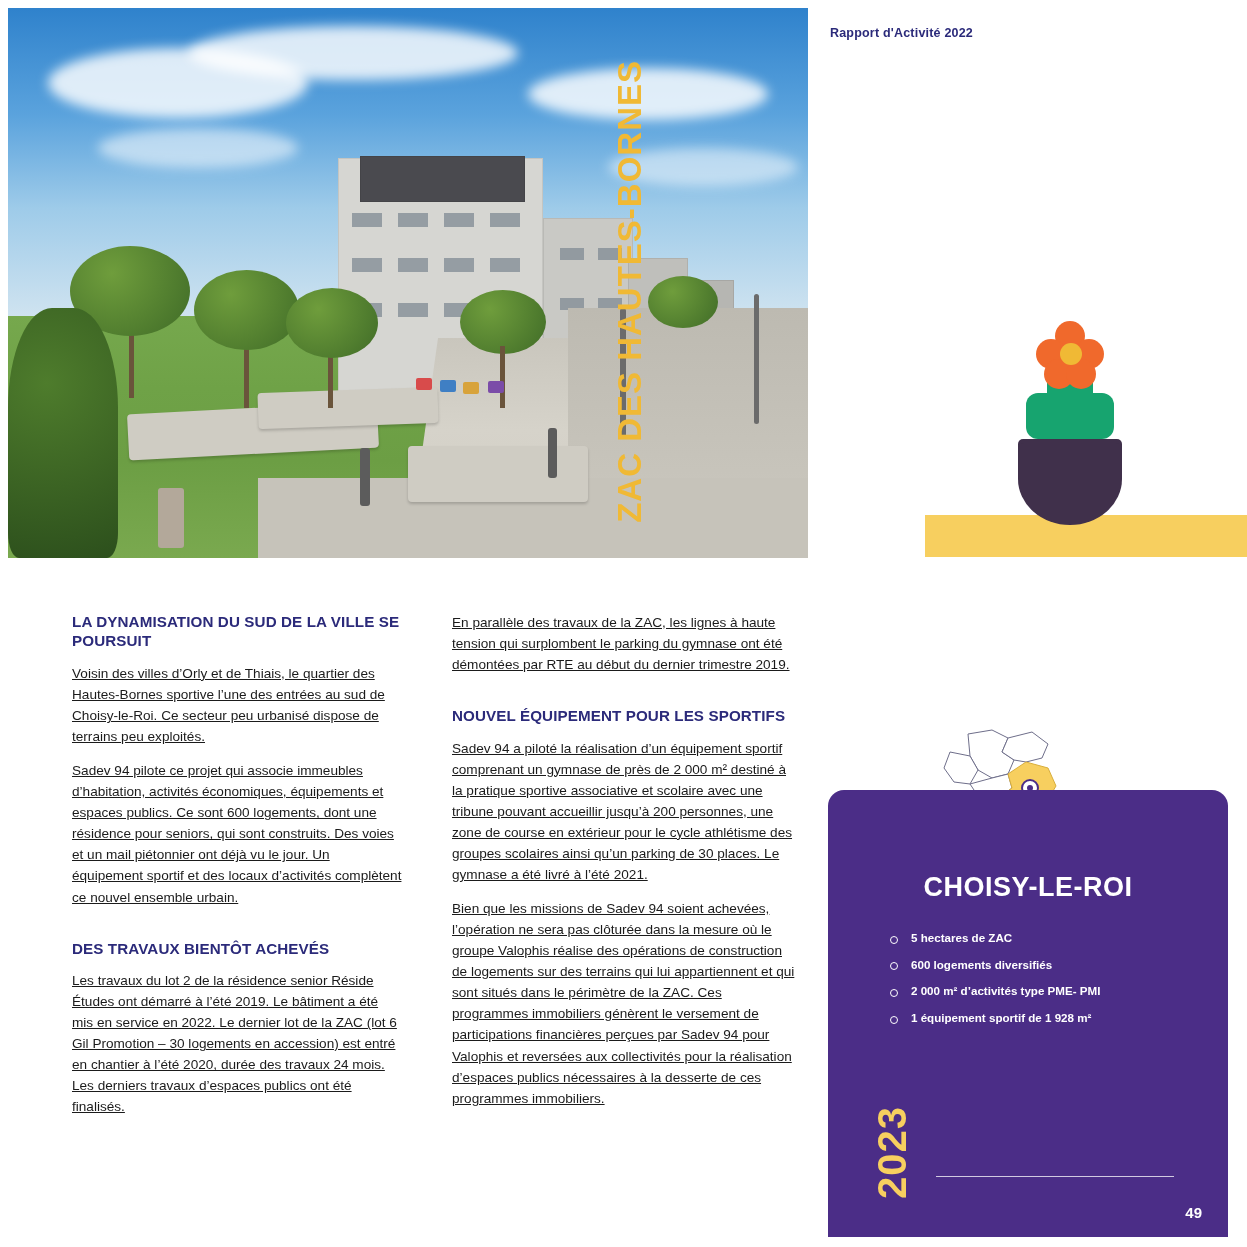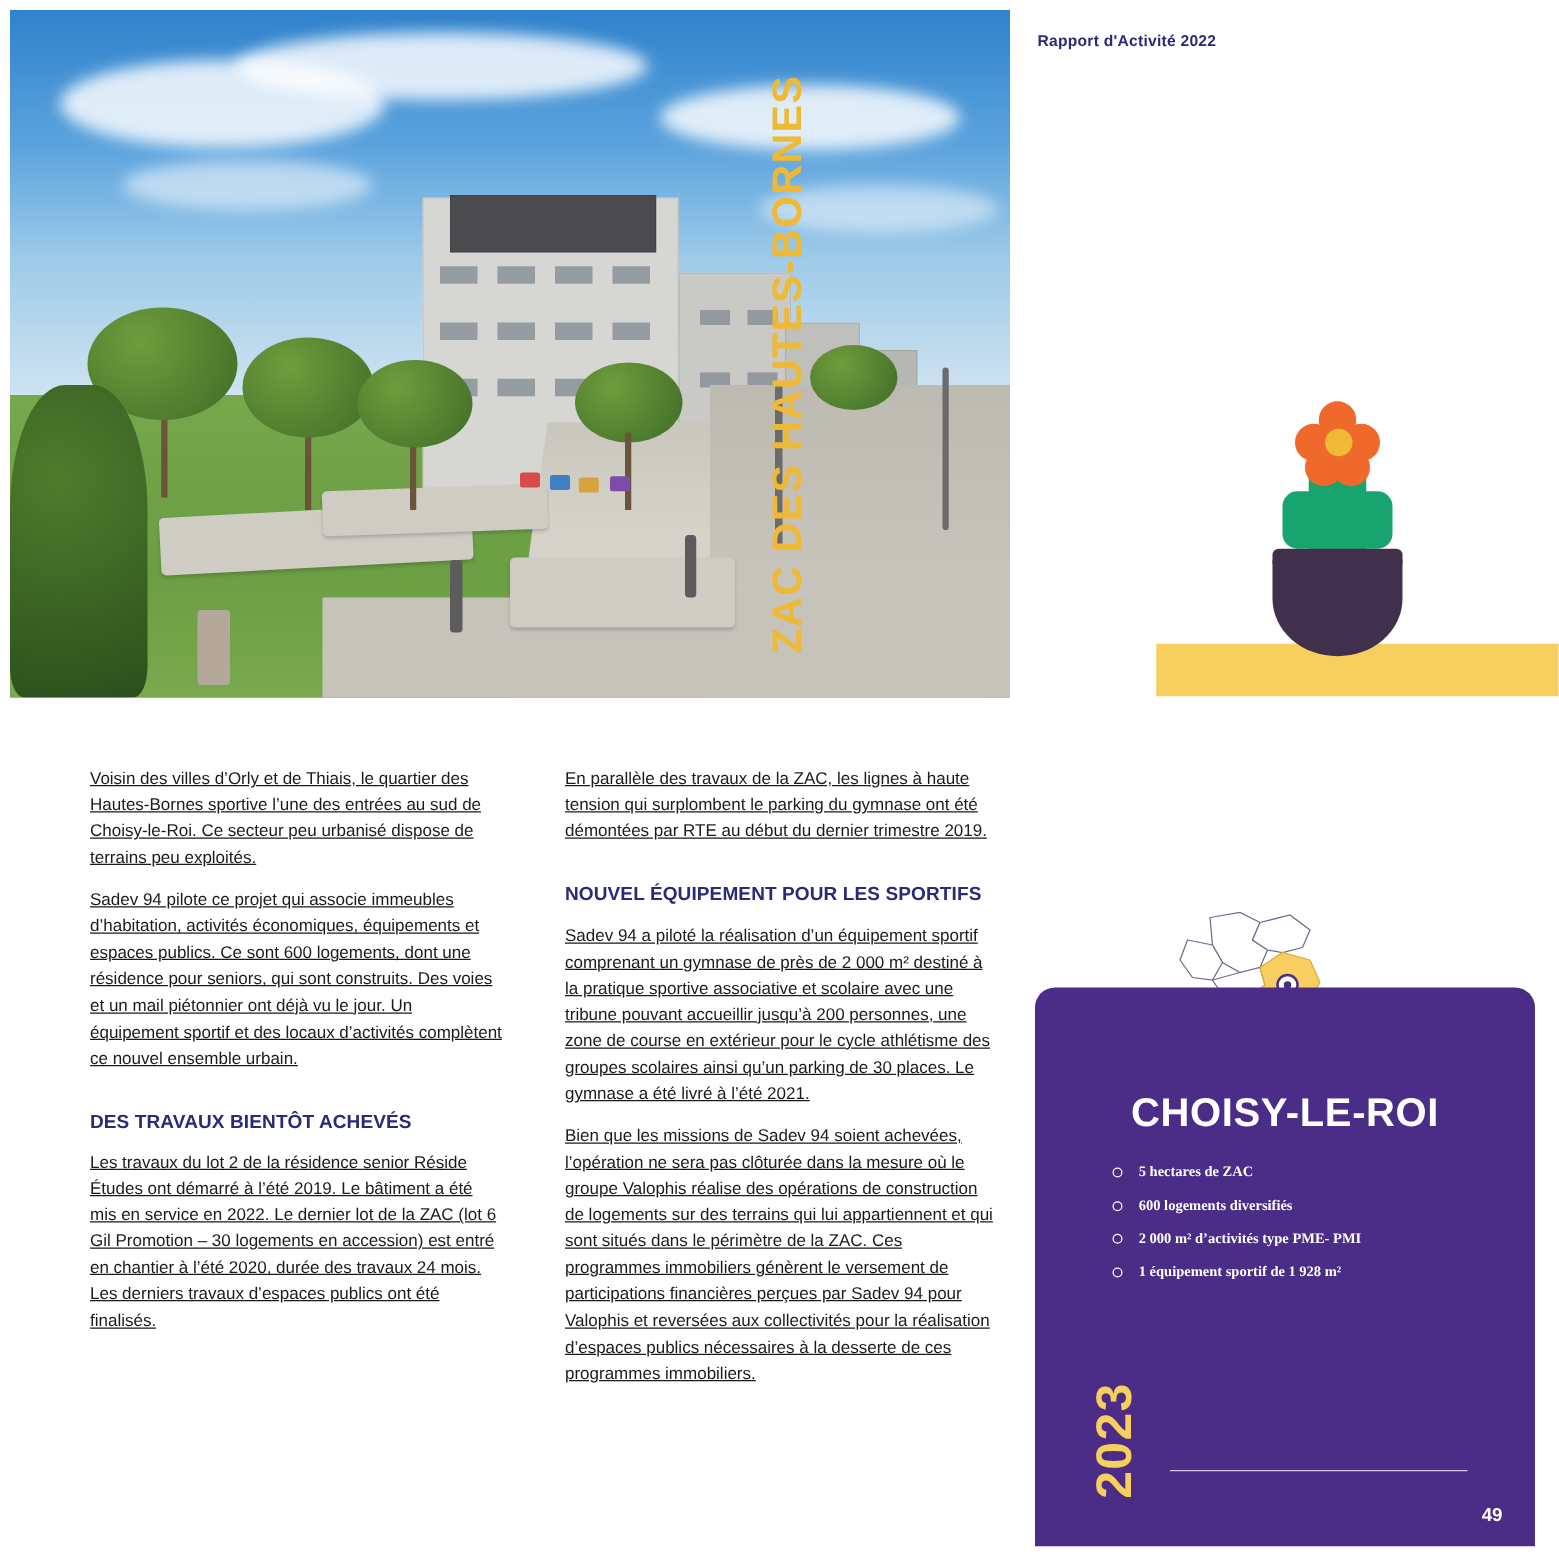--- a/index.html
+++ b/index.html
@@ -129,24 +129,24 @@
   
   .card {
     position:absolute; left:828px; top:790px; width:400px; height:447px;
     background:#4b2d87; border-radius:16px 16px 0 0; color:#fff;
   }
   .map-badge {
     position:absolute; left:930px; top:726px; width:140px; height:118px;
   }
   .card-title {
     position:absolute; left:0; right:0; top:82px; text-align:center;
-    font-size:32px; font-weight:800; letter-spacing:.5px;
+    font-size:27px; font-weight:800; letter-spacing:.5px;
   }
   .bullets { position:absolute; left:62px; top:140px; width:310px; }
-  .bullet { display:flex; align-items:flex-start; margin-bottom:11px;font-family:Liberation Serif, serif; }
+  .bullet { display:flex; align-items:center; margin-bottom:11px; }
   .dot {
     width:8px; height:8px; border-radius:50%; border:1.6px solid #fff;
     margin-top:4px; margin-right:13px; flex:0 0 auto;
   }
   .bullet span.txt { font-size:11.6px; font-weight:700; line-height:1.35; }
   .year {
     position:absolute; left:42px; bottom:38px;
     font-size:40px; font-weight:800; color:#f7cf5f;
     writing-mode: vertical-rl; transform: rotate(180deg);
     letter-spacing:1px;
@@ -244,20 +244,21 @@
       <div class="petal" style="left:38px;top:18px;"></div>
       <div class="petal" style="left:8px;top:38px;"></div>
       <div class="petal" style="left:30px;top:38px;"></div>
       <div class="fl-center"></div>
     </div>
     <div class="pot-rim"></div>
     <div class="pot"></div>
   </div>
 
   <div class="col col1">
+    <h3 class="sec">LA DYNAMISATION DU SUD DE LA VILLE SE POURSUIT</h3>
     <p>Voisin des villes d’Orly et de Thiais, le quartier des Hautes-Bornes sportive l’une des entrées au sud de Choisy-le-Roi. Ce secteur peu urbanisé dispose de terrains peu exploités.</p>
     <p>Sadev 94 pilote ce projet qui associe immeubles d’habitation, activités économiques, équipements et espaces publics. Ce sont 600 logements, dont une résidence pour seniors, qui sont construits. Des voies et un mail piétonnier ont déjà vu le jour. Un équipement sportif et des locaux d’activités complètent ce nouvel ensemble urbain.</p>
     <div class="spacer-sec"></div>
     <h3 class="sec">DES TRAVAUX BIENTÔT ACHEVÉS</h3>
     <p>Les travaux du lot 2 de la résidence senior Réside Études ont démarré à l’été 2019. Le bâtiment a été mis en service en 2022. Le dernier lot de la ZAC (lot 6 Gil Promotion – 30 logements en accession) est entré en chantier à l’été 2020, durée des travaux 24 mois. Les derniers travaux d’espaces publics ont été finalisés.</p>
   </div>
 
   <div class="col col2">
     <p>En parallèle des travaux de la ZAC, les lignes à haute tension qui surplombent le parking du gymnase ont été démontées par RTE au début du dernier trimestre 2019.</p>
     <div class="spacer-sec"></div>

